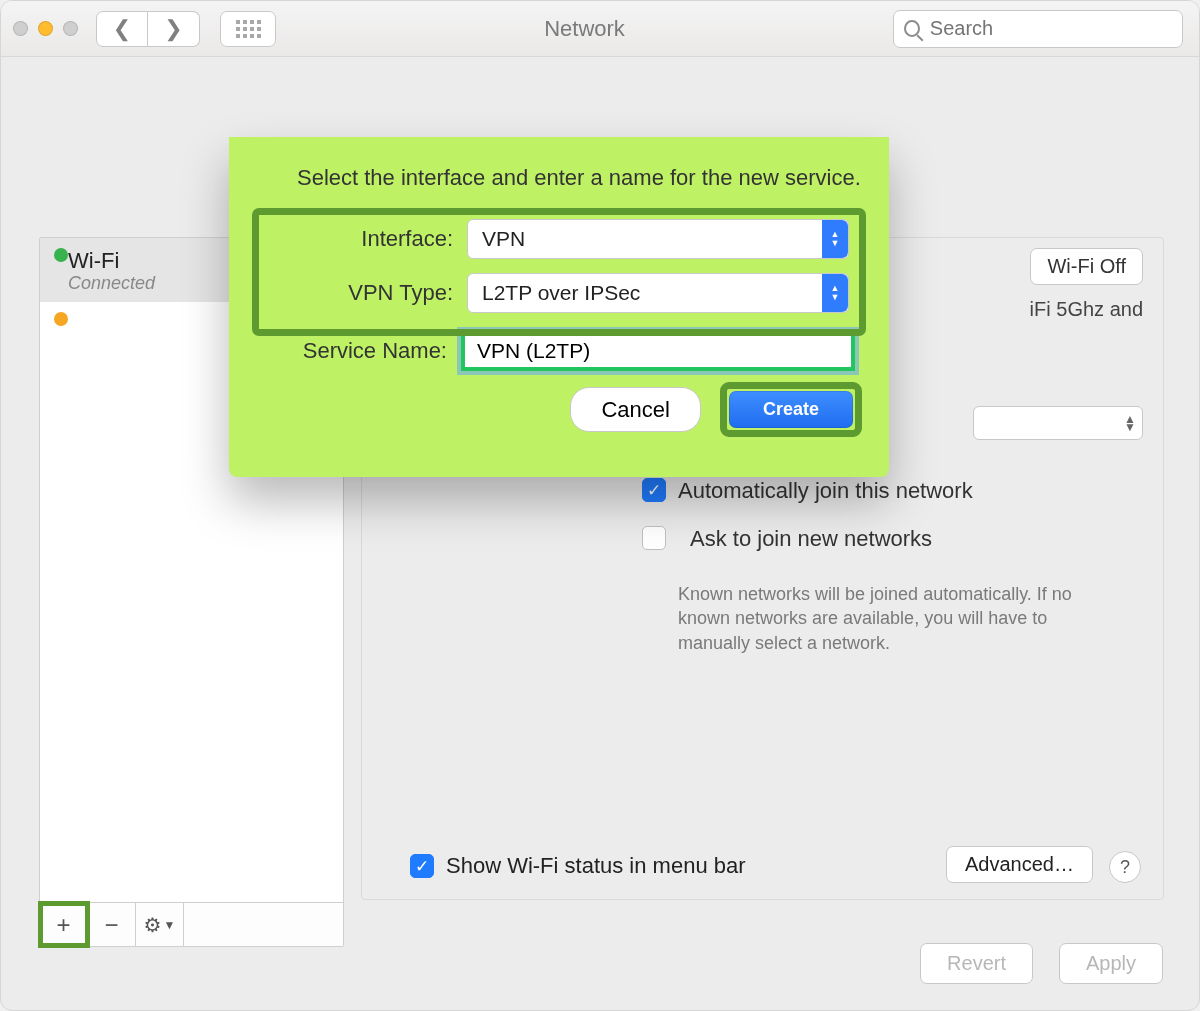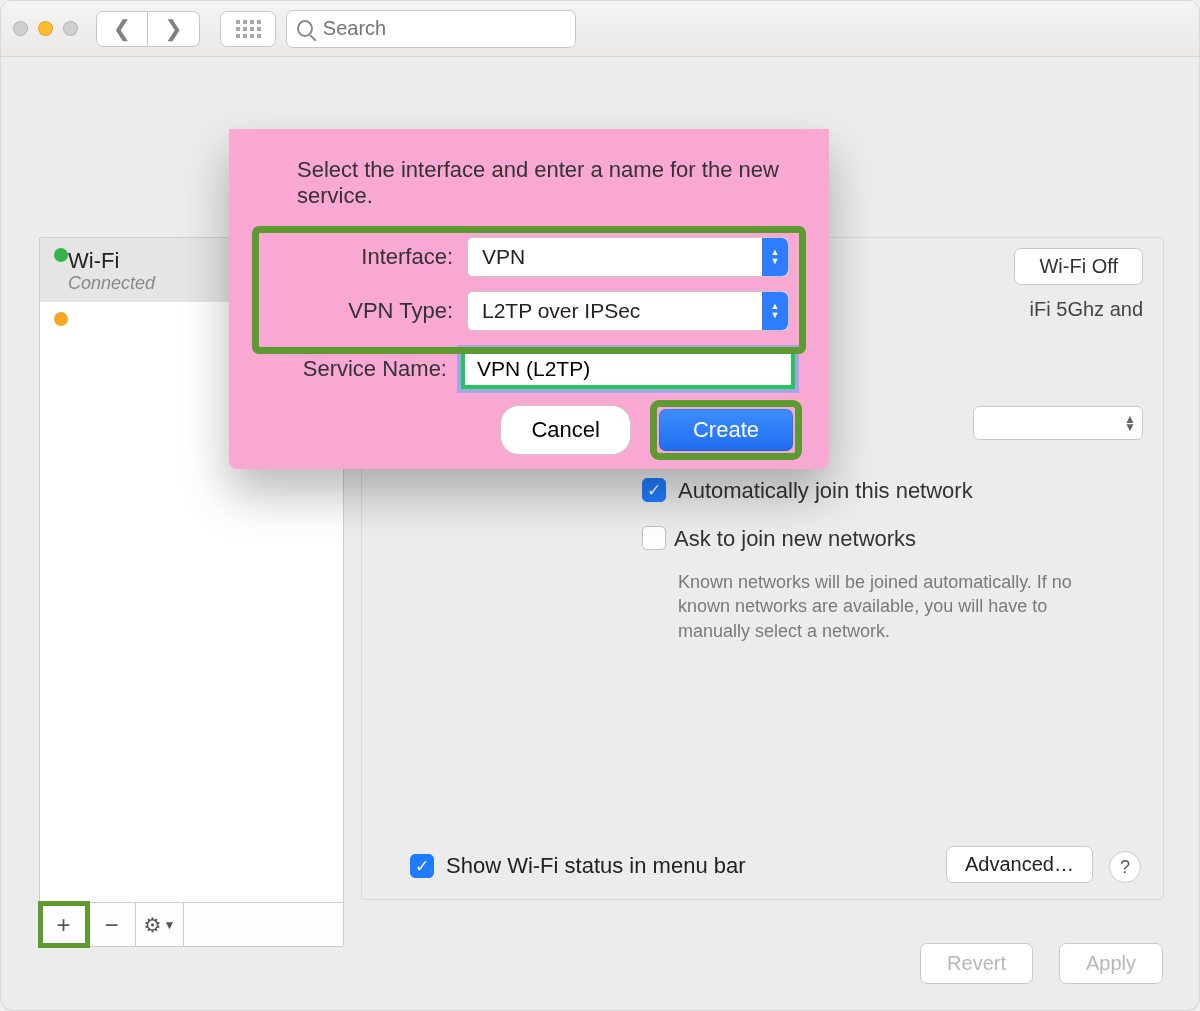--- a/index.html
+++ b/index.html
@@ -124,21 +124,21 @@
 
   
   .right-panel {
     position:absolute; left:360px; right:35px; top:180px; bottom:110px;
     border:1px solid #d9d9d9; border-radius:4px;
     background:#ececec;
   }
   .wifi-off {
     position:absolute; right:20px; top:10px;
     background:#fff; border:1px solid #c8c8c8; border-radius:7px;
-    padding:6px 24px; font-size:20px; color:#333;
+    padding:6px 16px; font-size:20px; color:#333;
   }
   .peek-5g {
     position:absolute; right:20px; top:60px;
     font-size:20px; color:#444;
   }
 
   
   .pseudo-select {
     background:#fff; border:1px solid #c8c8c8; border-radius:6px;
     height:34px; display:flex; align-items:center; justify-content:flex-end;
@@ -149,21 +149,21 @@
   }
   .stepper span { font-size:12px; line-height:8px; color:#666; }
 
   .checkbox-row { display:flex; align-items:flex-start; gap:12px; font-size:22px; color:#333; }
   .mac-checkbox {
     width:24px; height:24px; border-radius:5px; border:1px solid #c0c0c0; background:#fff;
     display:flex; align-items:center; justify-content:center; flex-shrink:0;
     font-size:17px; color:#fff;
   }
   .mac-checkbox.checked { background:#1f7cff; border-color:#1f7cff; }
-  .help-text { font-size:18px; color:#7a7a7a; line-height:1.35; margin-top:6px; }
+  .help-text { font-size:18px; color:#7a7a7a; line-height:1.35; margin-top:18px; }
 
   .right-lower {
     position:absolute; left:280px; right:20px; top:240px;
     display:flex; flex-direction:column; gap:22px;
   }
 
   .menu-bar-row {
     position:absolute; left:48px; bottom:20px;
     display:flex; align-items:center; gap:12px; font-size:22px;
   }
@@ -185,23 +185,23 @@
     position:absolute; right:36px; bottom:26px;
     display:flex; gap:26px;
   }
   .plain-btn {
     background:#fff; border:1px solid #c8c8c8; border-radius:7px;
     padding:8px 26px; font-size:20px; color:#b7b7b7;
   }
 
   
   .sheet {
-    position:absolute; left:228px; top:72px;
-    width:600px; height:340px;
-    background:#f9a8d4;
+    position:absolute; left:228px; top:80px;
+    width:660px; height:340px;
+    background:#bef264;
     box-shadow: 0 24px 48px rgba(0,0,0,.28);
     border-bottom-left-radius:8px;
     border-bottom-right-radius:8px;
     padding:28px 28px 20px 28px;
   }
   .sheet .instr { font-size:22px; color:#333; margin-bottom:22px; padding-left:40px; }
   .sheet .row { display:flex; align-items:center; gap:14px; margin-bottom:14px; padding:0 6px; }
   .sheet .row label { width:184px; text-align:right; font-size:22px; color:#333; }
   .mac-select {
     flex:1; height:40px; background:#fff; border:1px solid #c8c8c8; border-radius:6px;
@@ -225,22 +225,23 @@
 
   .sheet-actions { display:flex; justify-content:flex-end; gap:24px; margin-top:16px; padding-right:4px; }
   .btn-cancel {
     background:#fff; border:1px solid #c8c8c8; border-radius:19px;
     padding:8px 30px; font-size:22px;
   }
   .btn-create-wrap { outline:7px solid #5d9a2f; outline-offset:-2px; padding:4px; border-radius:4px; }
   .btn-create {
     background: linear-gradient(#3f8eff, #1f6df0);
     color:#fff; border:none; border-radius:7px;
-    padding:8px 34px; font-size:22px;
+    padding:8px 34px; font-size:18px;
     box-shadow: inset 0 0 0 1px rgba(0,0,0,.1);
+    font-weight: bold;
   }
 
   .net-select {
     width:170px;
   }
 </style>
 </head>
 <body>
 
 <div class="window">
@@ -271,20 +272,21 @@
           <i></i>
           <i></i>
           <i></i>
           <i></i>
           <i></i>
           <i></i>
           <i></i>
       </span>
     </div>
 
+    <div class="title-text">Network</div>
 
     <div class="searchbar">
       <span class="search-icon"></span>
       <input type="text" placeholder="Search" style="">
     </div>
   </div>
 
   <div class="content">
 
     <div class="right-panel">
@@ -302,21 +304,21 @@
 
       <div class="right-lower">
         <div class="checkbox-row">
           <div class="mac-checkbox checked">
             <span>✓</span>
           </div>
           <div>Automatically join this network</div>
         </div>
 
         <div class="checkbox-row" style="flex-direction:column; align-items:flex-start;">
-          <div style="display:flex; gap:8px;">
+          <div style="display:flex; gap:24px;">
             <div class="mac-checkbox"></div>
             <div>Ask to join new networks</div>
           </div>
           <div class="help-text" style="margin-left:36px; max-width:430px;">Known networks will be joined automatically. If no known networks are available, you will have to manually select a network.</div>
         </div>
       </div>
 
       <div class="menu-bar-row">
         <div class="mac-checkbox checked">
           <span>✓</span>

